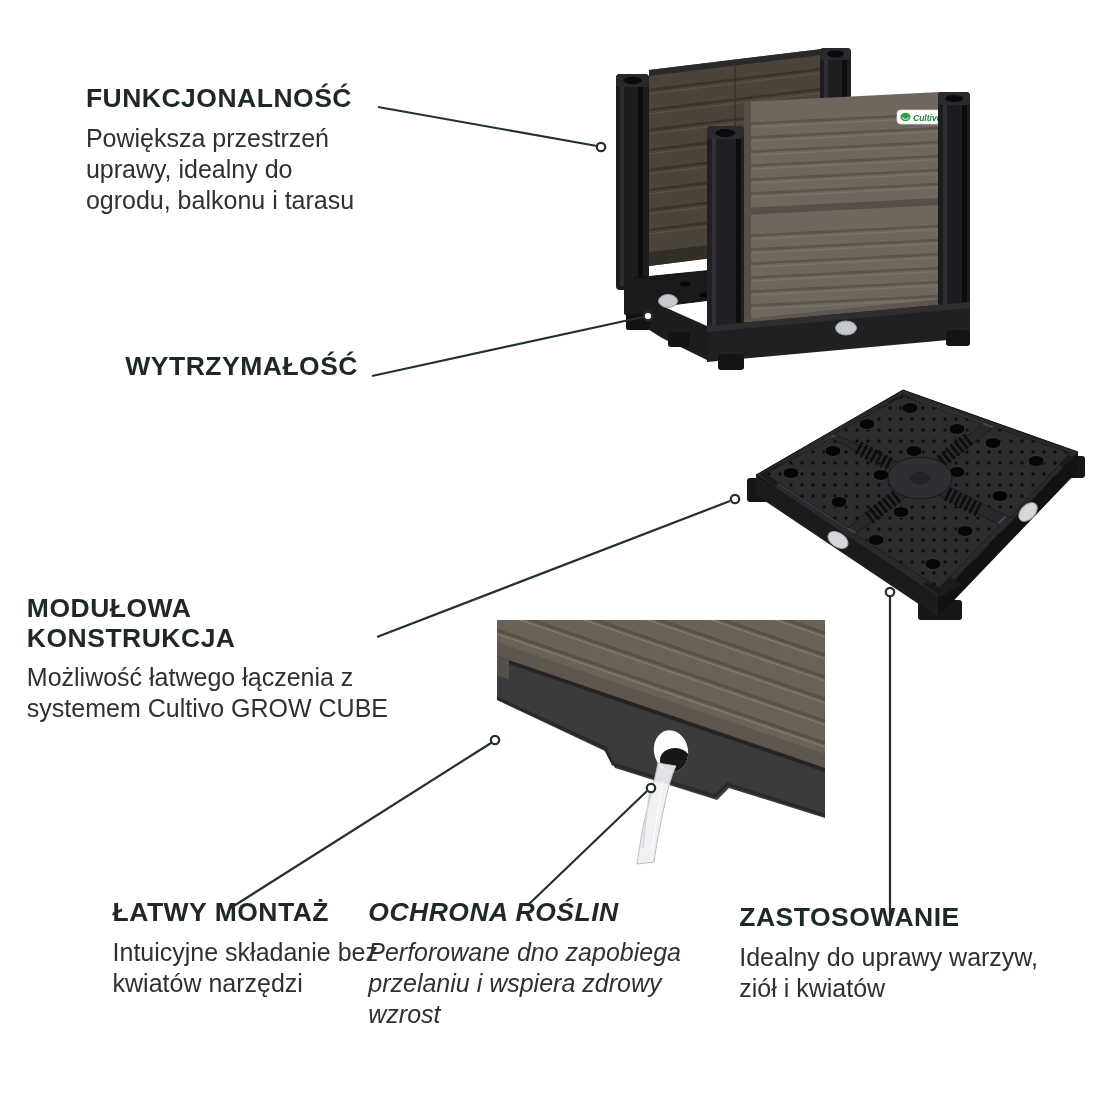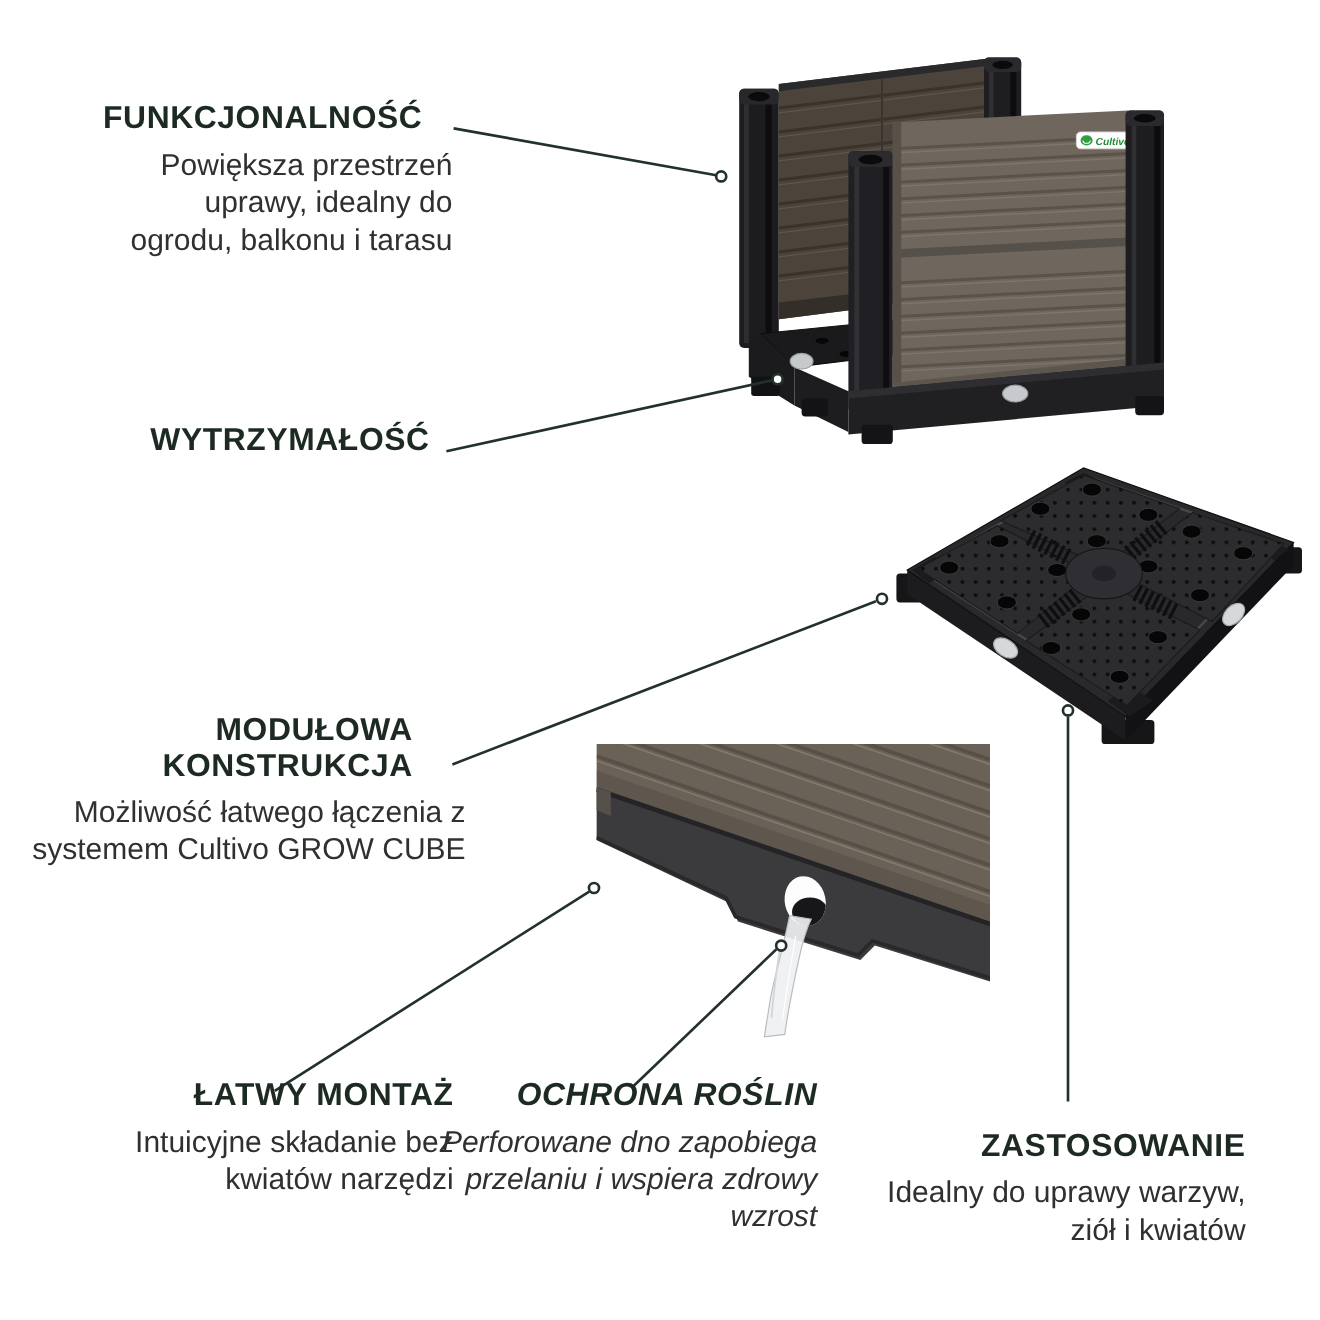--- a/index.html
+++ b/index.html
@@ -1,21 +1,21 @@
 <!DOCTYPE html>
 <html><head>
 <meta charset="utf-8">
 <style>
   html,body{margin:0;padding:0;background:#ffffff;}
   body{width:1100px;height:1100px;overflow:hidden;position:relative;
        font-family:"Liberation Sans", sans-serif;}
   .canvas{position:absolute;inset:0;width:1100px;height:1100px;background:#fff;}
   .img{position:absolute;}
   .connectors{position:absolute;left:0;top:0;pointer-events:none;}
-  .feature{position:absolute;text-align:right;}
+  .feature{position:absolute;text-align:left;}
   .feature h2{
     margin:0;
     font-size:26.5px;
     line-height:1.12;
     font-weight:800;
     letter-spacing:.5px;
     color:#1d2a22;
     white-space:pre-line;
   }
   .feature p{
@@ -26,21 +26,21 @@
     white-space:pre-line;
   }
   .f1{right:723px;top:84px;}
   .f1 h2{margin-right:25px;}
   .f2{right:738px;top:352px;margin-left:14px;}
   .f2 h2{margin-right:4px;}
   .f3{right:712px;top:594px;}
   .f3 h2{margin-right:44px;}
   .f4{right:722px;top:898px;}
   .f5{right:419px;top:898px;font-style:italic;}
-  .f6{right:62px;top:940px;}
+  .f6{right:62px;top:903px;}
 </style>
 </head>
 <body>
 
 <div class="canvas">
 
   <svg class="img" style="left:610px;top:38px;" width="370" height="340" viewBox="0 0 370 340">
 
     <g>
       <rect x="6" y="36" width="33" height="216" rx="4" fill="#1c1c1f"></rect>

